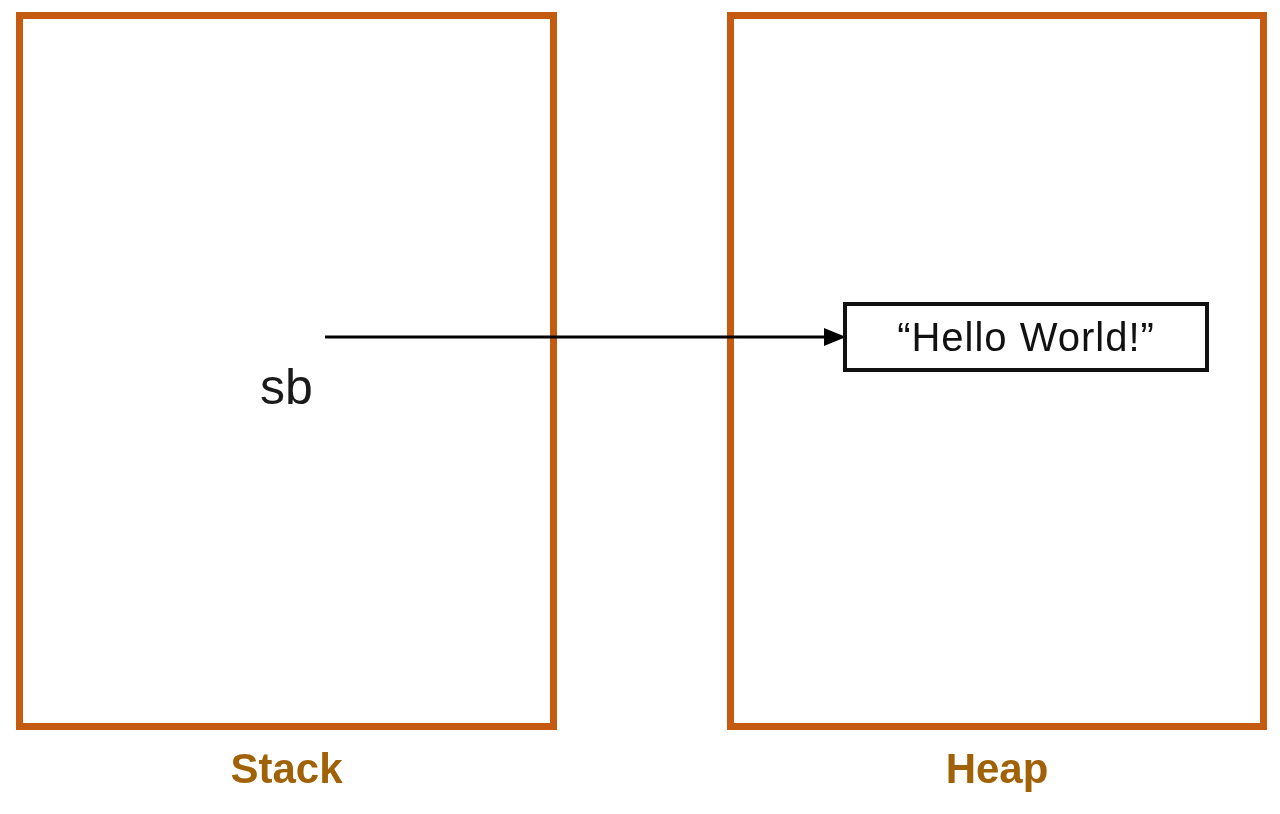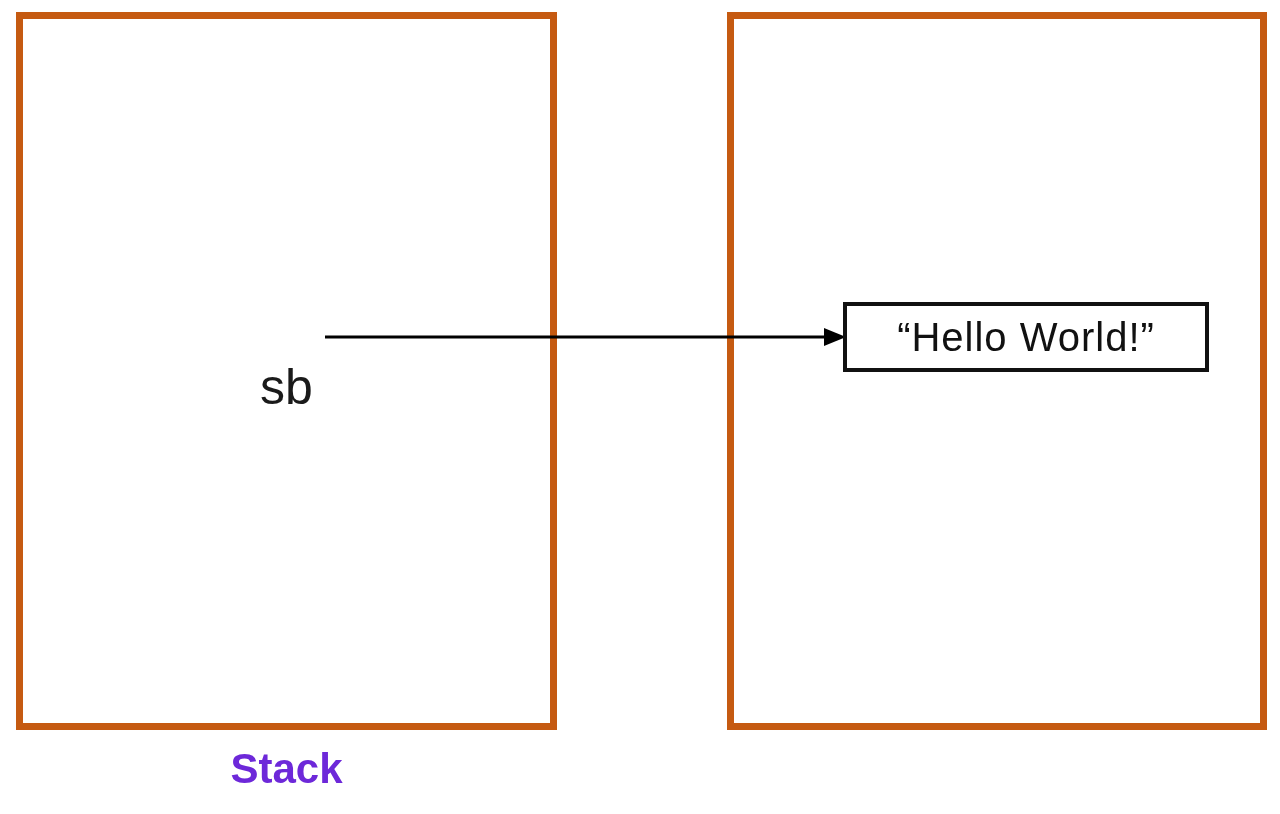--- a/index.html
+++ b/index.html
@@ -24,21 +24,21 @@
     box-sizing: border-box;
   }
   .region-stack { left: 16px;  width: 541px; }
   .region-heap  { left: 727px; width: 540px; }
 
   .region-label {
     position: absolute;
     top: 744px;
     font-size: 42px;
     font-weight: 700;
-    color: #6d28d9;
+    color: #a16207;
     text-align: center;
     line-height: 1.2;
   }
   .region-label-stack { left: 16px;  width: 541px; }
   .region-label-heap  { left: 727px; width: 540px; }
 
   .var-label {
     position: absolute;
     left: 260px;
     top: 314px;
@@ -93,14 +93,15 @@
     <line x1="5" y1="20" x2="508" y2="20" stroke="#000000" stroke-width="3"></line>
     <polygon points="526,20 504,11 504,29" fill="#000000"></polygon>
   </svg>
 
   <div class="value-box">
     <span class="value-text">“Hello World!”</span>
   </div>
 
   <div class="region-label region-label-stack">Stack</div>
 
+  <div class="region-label region-label-heap">Heap</div>
 
 </div>
 
 </body></html>

